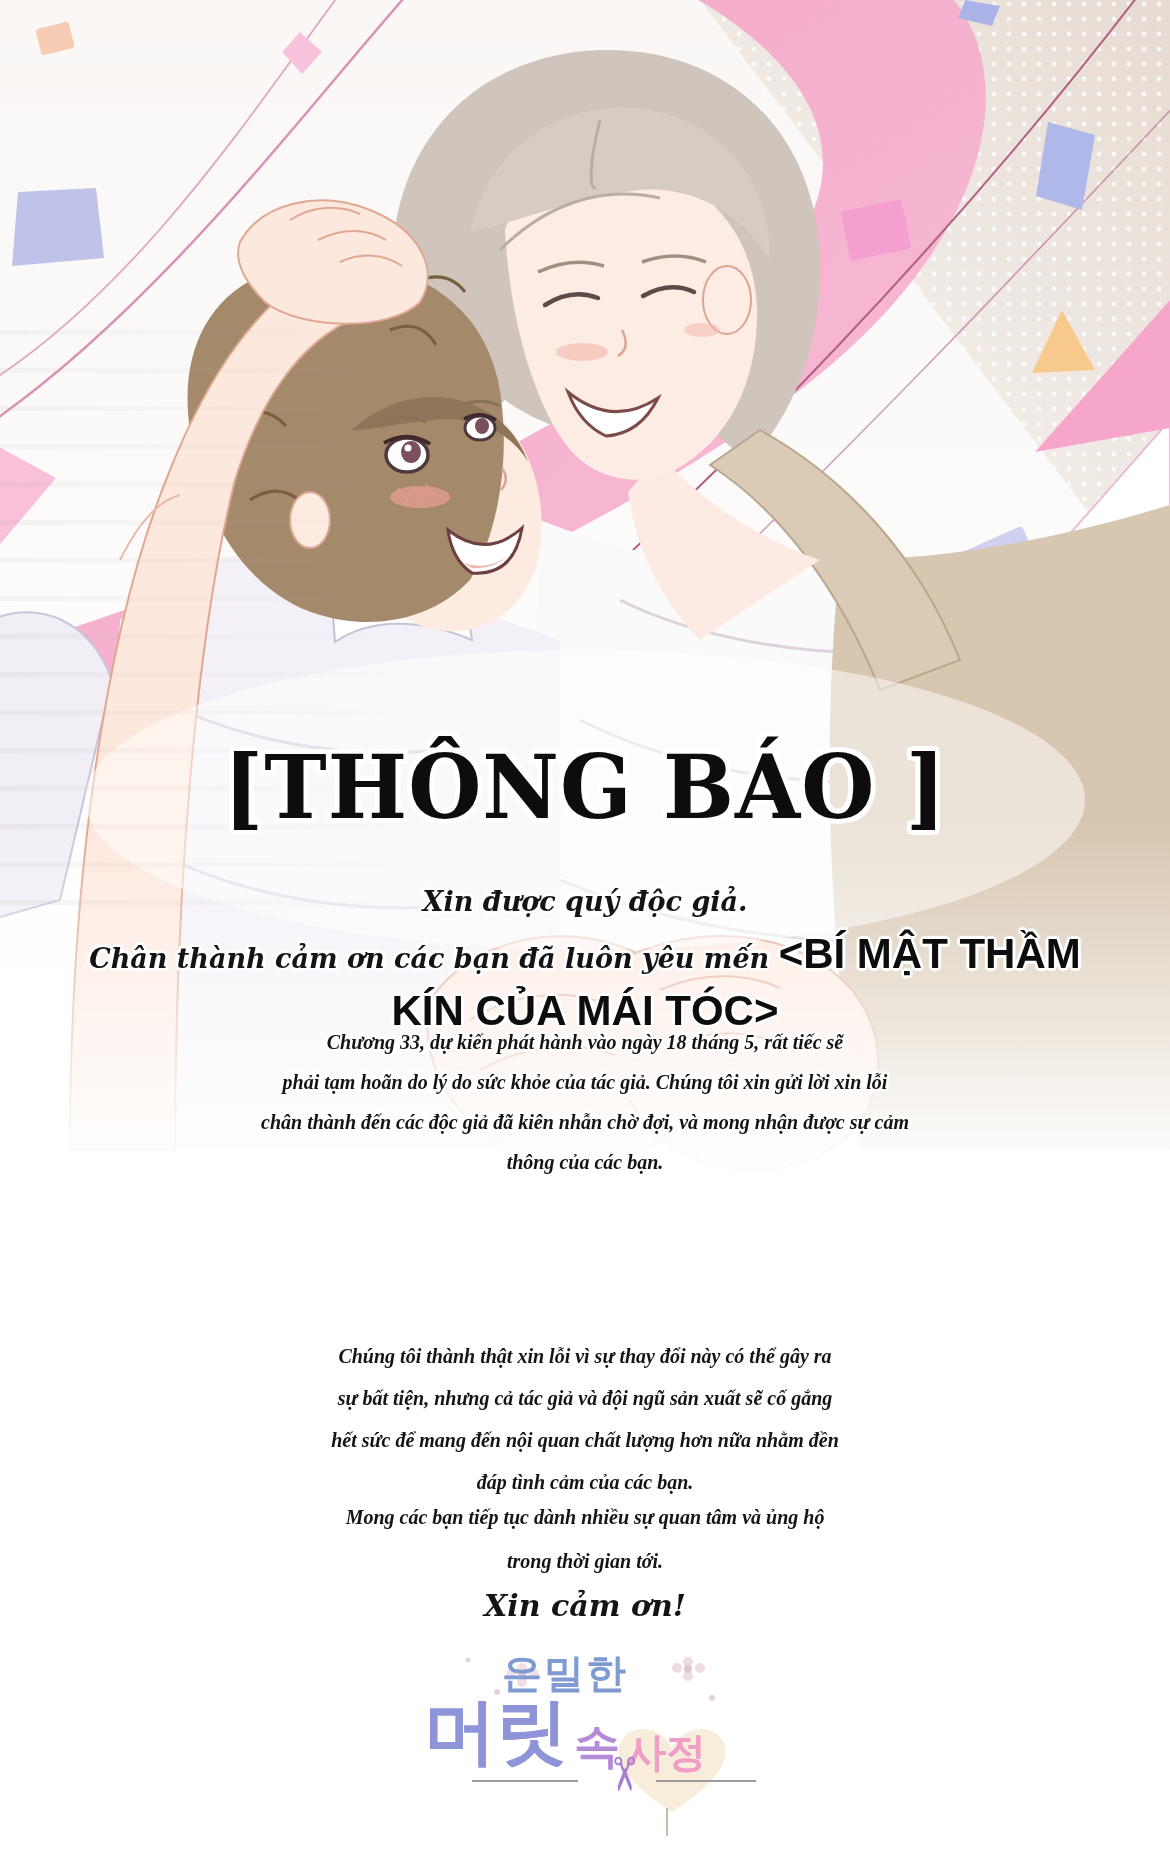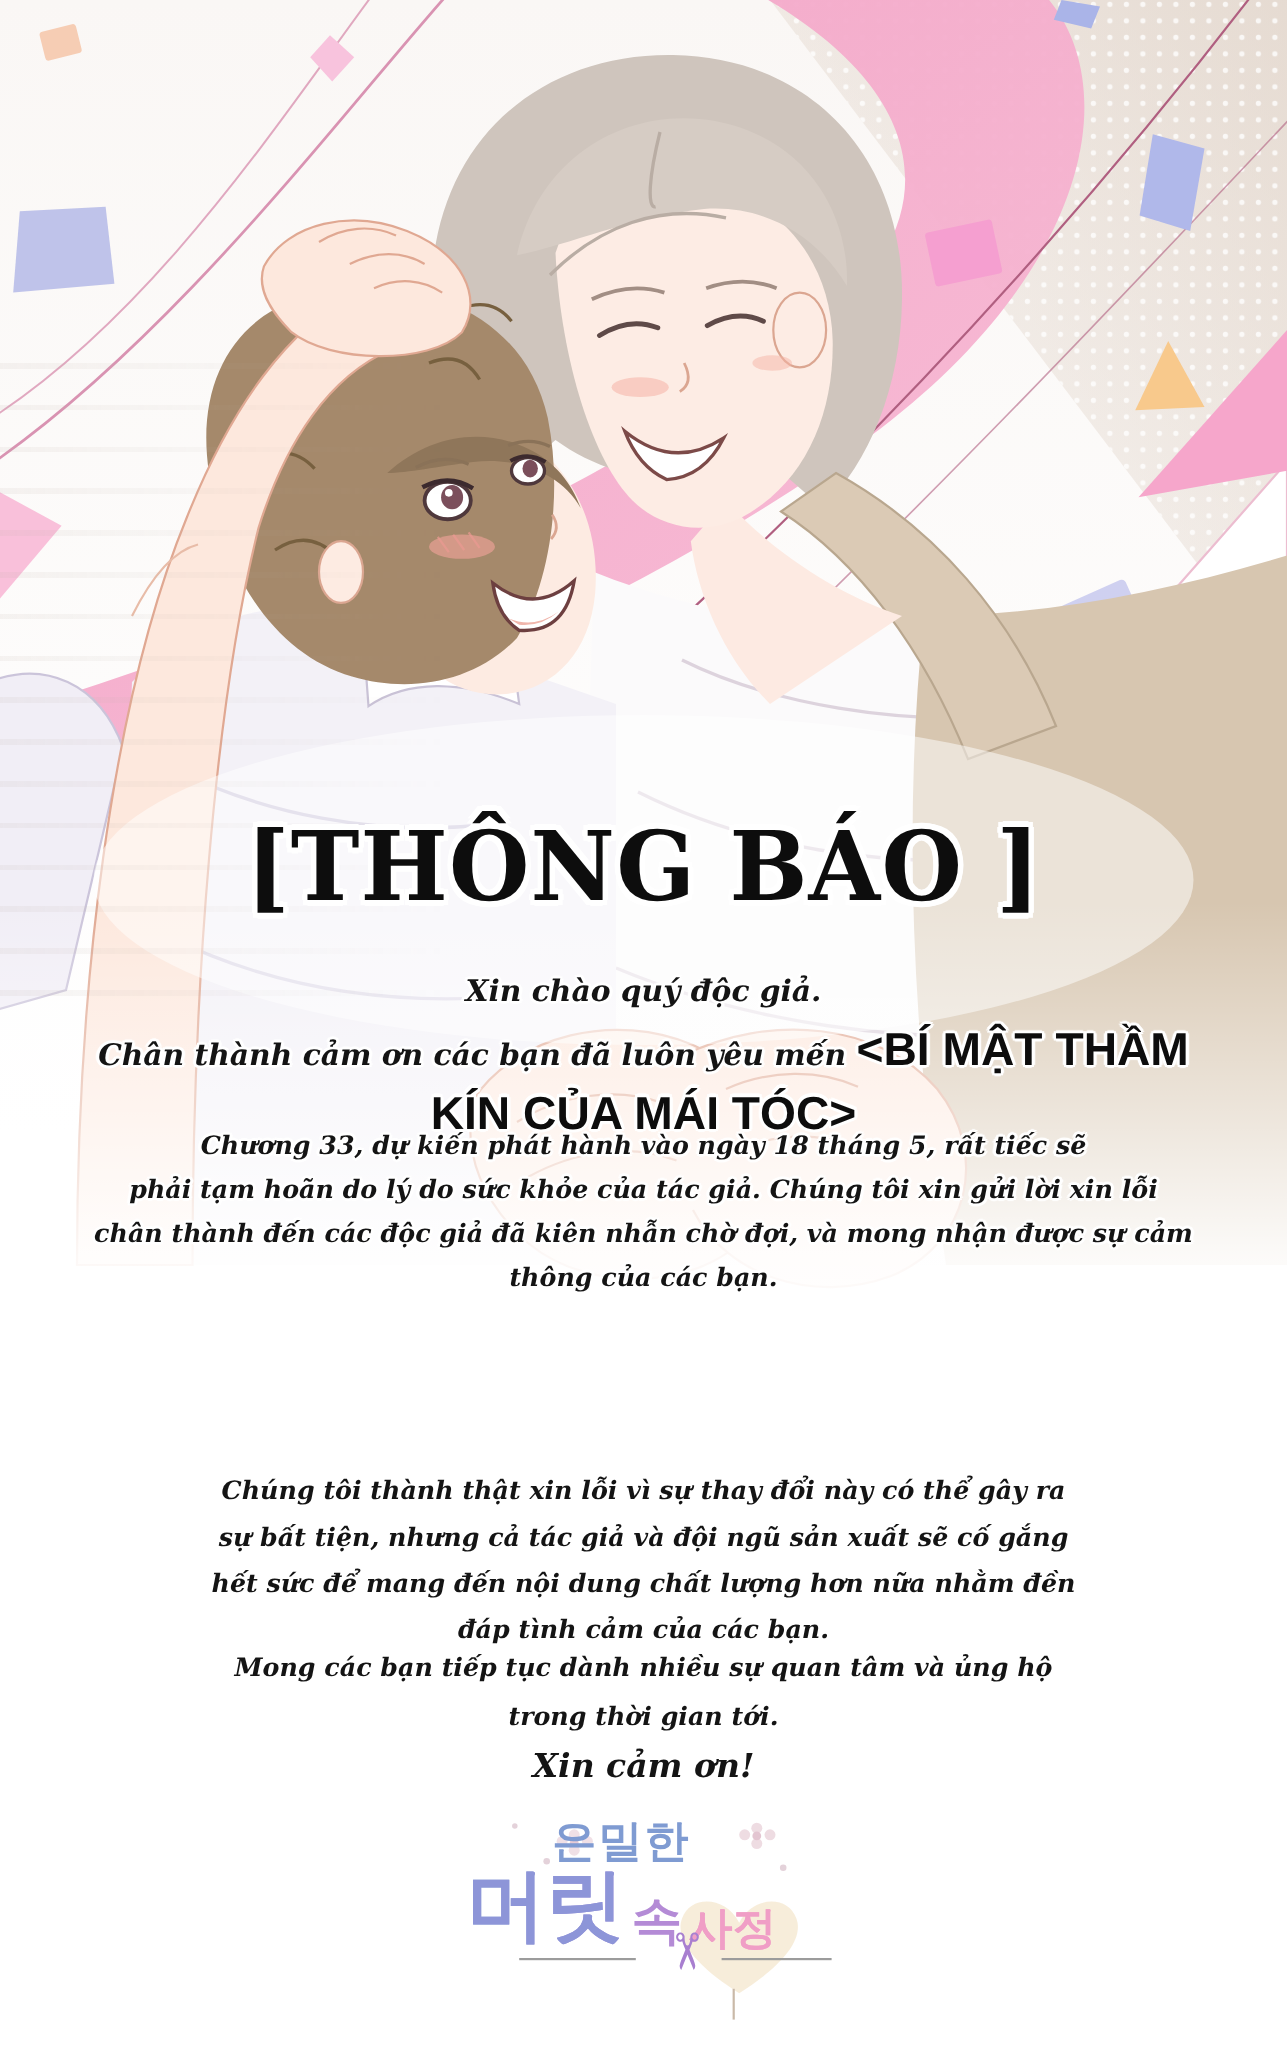--- a/index.html
+++ b/index.html
@@ -21,21 +21,21 @@
     text-shadow:-2px -2px 0 #fff,2px -2px 0 #fff,-2px 2px 0 #fff,2px 2px 0 #fff,
                 0 -3px 1px #fff,0 3px 1px #fff,-3px 0 1px #fff,3px 0 1px #fff;
   }
   .announce-title{
     top:738px;font-family:"DejaVu Serif",serif;font-weight:bold;
     font-size:84px;line-height:1.18;letter-spacing:1px;color:#0d0d0d;transform:translateX(-50%) scaleY(1.04);
     text-shadow:-4px -4px 0 #fff,4px -4px 0 #fff,-4px 4px 0 #fff,4px 4px 0 #fff,
                 0 -5px 0 #fff,0 5px 0 #fff,-5px 0 0 #fff,5px 0 0 #fff;
   }
   .script{font-family:"DejaVu Serif",serif;font-style:italic;font-weight:bold;}
-  .para{white-space:pre-line;font-size:23px;line-height:40px;}
+  .para{white-space:pre-line;font-size:20px;line-height:40px;font-family:Liberation Serif, serif;}
   .greeting{top:886px;font-size:27px;}
   .thanks{top:928px;font-size:27px;line-height:52px;}
   .series-title{
     font-family:"Liberation Sans",sans-serif;font-style:normal;font-weight:bold;
     font-size:42px;letter-spacing:0px;color:#0d0d0d;
   }
   .p-delay{top:1022px;}
   .p-schedule{top:1198px;line-height:42px;}
   .p-apology{top:1335px;line-height:42px;}
   .p-support{top:1495px;line-height:44px;}
@@ -203,36 +203,36 @@
     <ellipse cx="585" cy="800" rx="500" ry="150" fill="#ffffff" opacity="0.5"></ellipse>
     <rect x="0" y="820" width="1170" height="430" fill="url(#fade)"></rect>
   </svg>
 
   <div class="texture-left"></div>
 
   <div class="textlayer">
 
     <div class="center-block announce-title">[THÔNG BÁO ]</div>
 
-    <div class="center-block script greeting halo">Xin chào quý độc giả.</div>
+    <div class="center-block script greeting halo">Xin được quý độc giả.</div>
 
     <div class="center-block thanks halo">
       <span class="script">Chân thành cảm ơn các bạn đã luôn yêu mến </span><span class="series-title">&lt;BÍ MẬT THẦM</span><br>
       <span class="series-title">KÍN CỦA MÁI TÓC&gt;</span>
     </div>
 
     <div class="center-block script para p-delay halo">Chương 33, dự kiến phát hành vào ngày 18 tháng 5, rất tiếc sẽ
 phải tạm hoãn do lý do sức khỏe của tác giả. Chúng tôi xin gửi lời xin lỗi
 chân thành đến các độc giả đã kiên nhẫn chờ đợi, và mong nhận được sự cảm
 thông của các bạn.</div>
 
 
     <div class="center-block script para p-apology halo">Chúng tôi thành thật xin lỗi vì sự thay đổi này có thể gây ra
 sự bất tiện, nhưng cả tác giả và đội ngũ sản xuất sẽ cố gắng
-hết sức để mang đến nội dung chất lượng hơn nữa nhằm đền
+hết sức để mang đến nội quan chất lượng hơn nữa nhằm đền
 đáp tình cảm của các bạn.</div>
 
     <div class="center-block script para p-support halo">Mong các bạn tiếp tục dành nhiều sự quan tâm và ủng hộ
 trong thời gian tới.</div>
 
     <div class="center-block script closing halo">Xin cảm ơn!</div>
   </div>
 
   <div class="logo">
     <svg class="logo-deco" viewBox="0 0 1170 220" width="1170" height="220">

